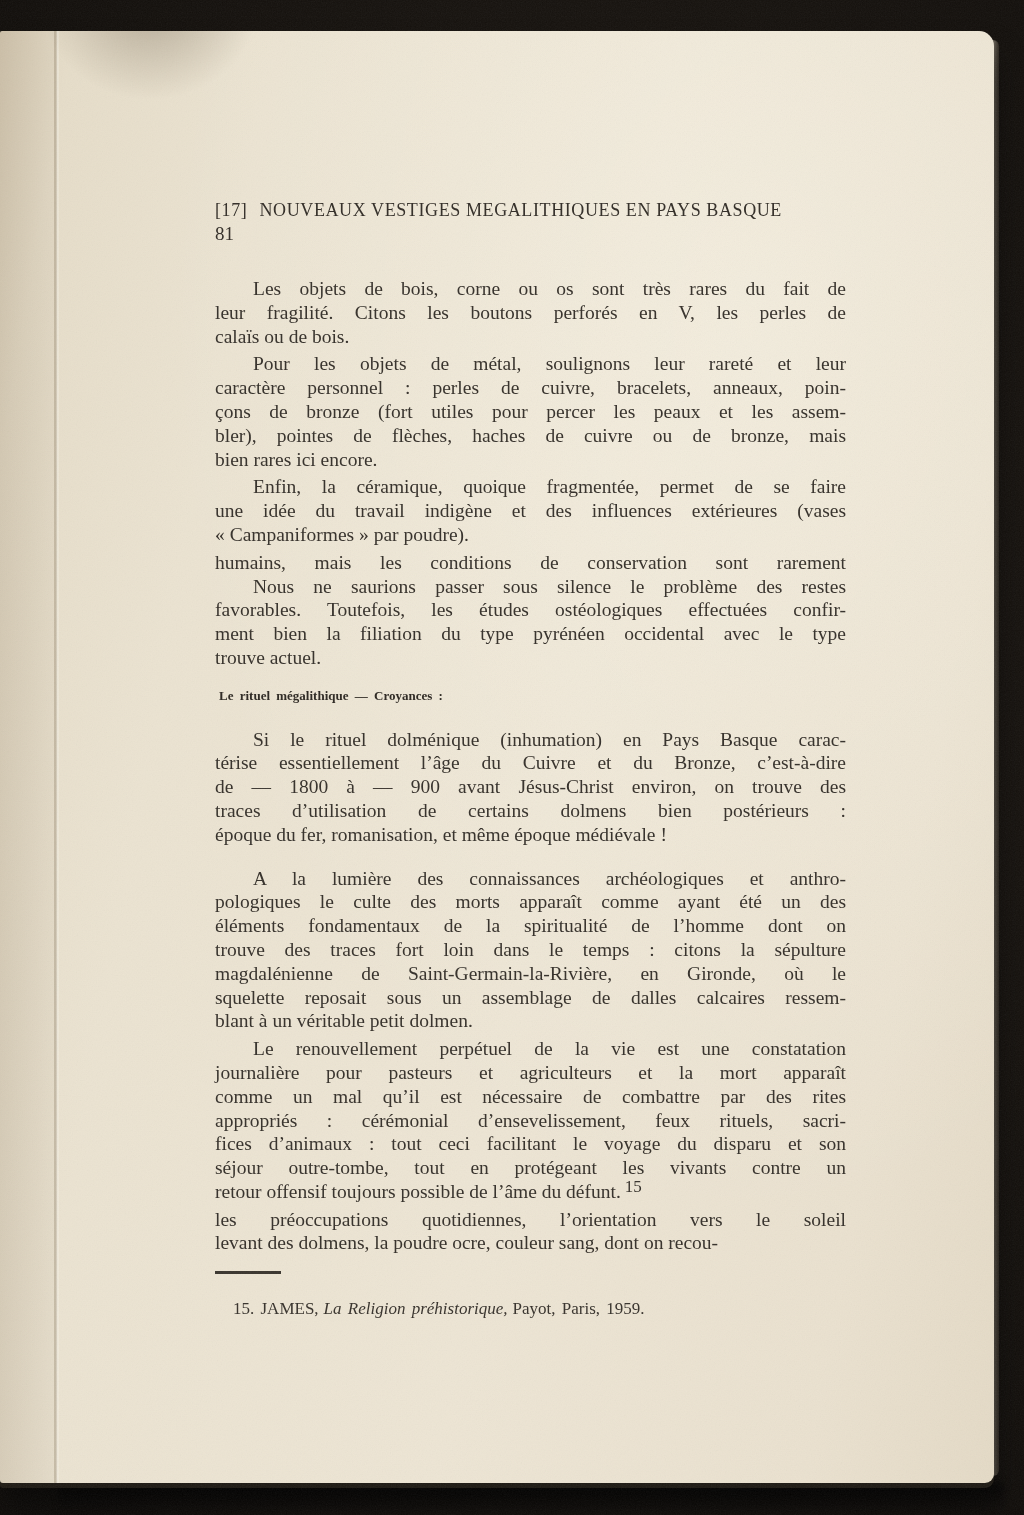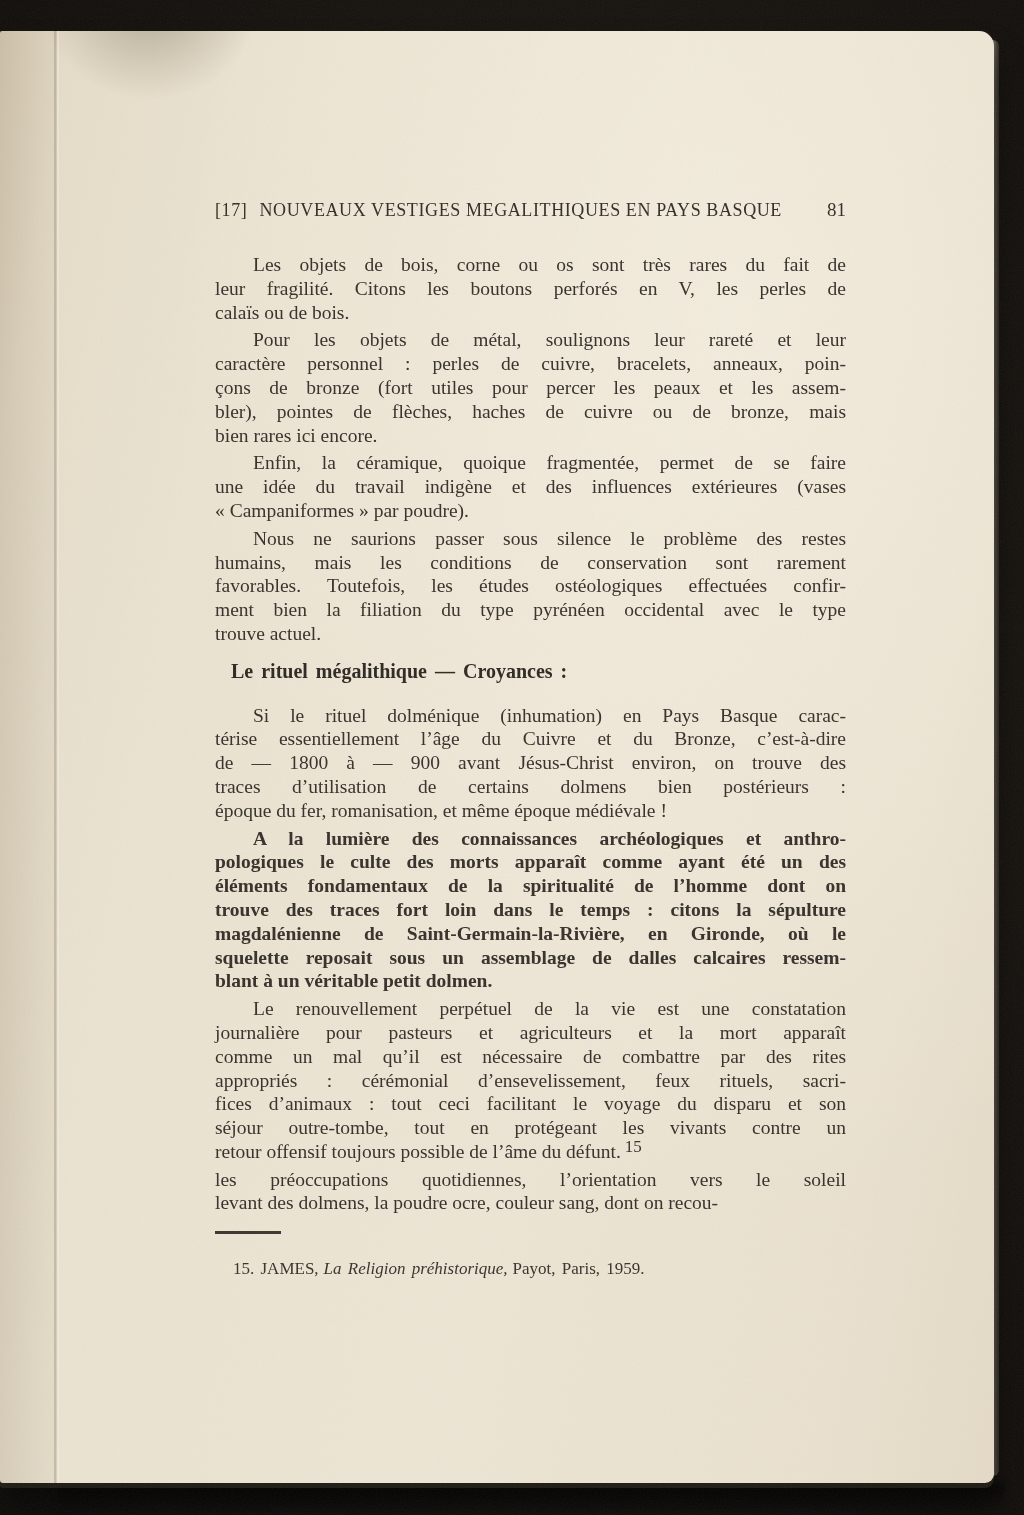--- a/index.html
+++ b/index.html
@@ -37,33 +37,33 @@
     background:linear-gradient(to right,rgba(95,75,45,0.22),rgba(70,52,28,0.20) 40%,rgba(255,253,245,0.55) 78%,rgba(255,253,245,0));
   }
   .fold-top{
     position:absolute;left:40px;top:0;width:220px;height:70px;
     background:radial-gradient(ellipse at 50% -40%,rgba(60,45,25,0.30),rgba(60,45,25,0) 70%);
   }
   .content{position:absolute;left:215px;top:167px;width:631px;color:#35302a;}
   .header{
     display:flex;justify-content:space-between;align-items:baseline;
     font-size:18px;line-height:24px;letter-spacing:0.6px;margin-bottom:31px;
-    color:#322d27;white-space:nowrap;
+    color:#322d27;white-space:nowrap;flex-direction:column;
   }
   .header .title-group span{margin-right:7px;}
   .header .pageno{font-size:19px;letter-spacing:0;text-align:right;}
   .bodytext{font-size:19.5px;line-height:23.8px;}
   .para{margin:0 0 4px 0;}
-  .para.gap-before{margin-top:4px;font-weight:bold;}
+  .para.gap-before{margin-top:20px;}
   .line{text-align:justify;text-align-last:justify;white-space:normal;}
   .line.first{text-indent:38px;}
   .line.last{text-align-last:left;}
   .heading{
-    font-weight:bold;font-size:20px;line-height:23.8px;
-    margin:14px 0 20px 16px;word-spacing:3px;color:#2d2822;
+    font-weight:bold;font-size:13px;line-height:23.8px;
+    margin:14px 0 20px 4px;word-spacing:3px;color:#2d2822;
   }
   sup.fnref{font-size:17px;line-height:0;margin-left:4px;vertical-align:6px;}
   .footnote-rule{width:66px;height:3px;background:#3a352e;margin-top:16px;}
   .footnote{
     margin-top:24px;padding-left:18px;font-size:17px;line-height:22px;
     color:#37322c;word-spacing:2px;
   }
   .footnote .it{font-style:italic;margin:0 5px 0 5px;}
   .grain{position:absolute;left:0;top:0;width:1024px;height:1515px;opacity:0.07;pointer-events:none;}
 </style>
@@ -102,22 +102,22 @@
             <div class="line">çons de bronze (fort utiles pour percer les peaux et les assem-</div>
             <div class="line">bler), pointes de flèches, haches de cuivre ou de bronze, mais</div>
             <div class="line last">bien rares ici encore.</div>
           </div>
           <div class="para">
             <div class="line first">Enfin, la céramique, quoique fragmentée, permet de se faire</div>
             <div class="line">une idée du travail indigène et des influences extérieures (vases</div>
             <div class="line last">« Campaniformes » par poudre).</div>
           </div>
           <div class="para">
+            <div class="line">humains, mais les conditions de conservation sont rarement</div>
             <div class="line first">Nous ne saurions passer sous silence le problème des restes</div>
-            <div class="line">humains, mais les conditions de conservation sont rarement</div>
             <div class="line">favorables. Toutefois, les études ostéologiques effectuées confir-</div>
             <div class="line">ment bien la filiation du type pyrénéen occidental avec le type</div>
             <div class="line last">trouve actuel.</div>
           </div>
           <div class="heading">Le rituel mégalithique — Croyances :</div>
           <div class="para">
             <div class="line first">Si le rituel dolménique (inhumation) en Pays Basque carac-</div>
             <div class="line">térise essentiellement l’âge du Cuivre et du Bronze, c’est-à-dire</div>
             <div class="line">de — 1800 à — 900 avant Jésus-Christ environ, on trouve des</div>
             <div class="line">traces d’utilisation de certains dolmens bien postérieurs :</div>

